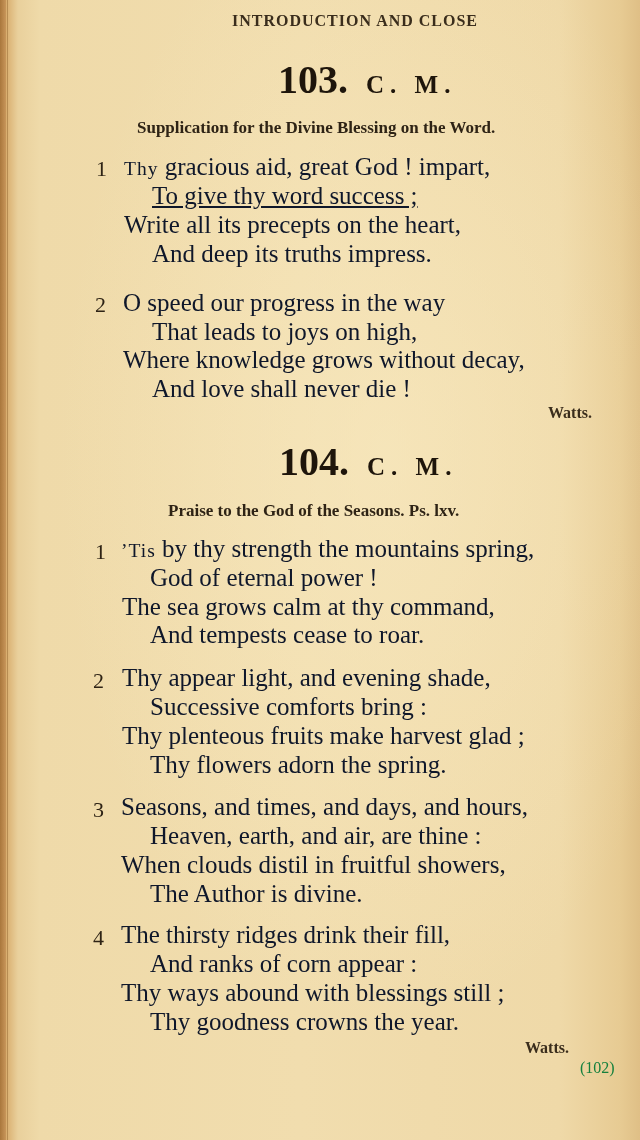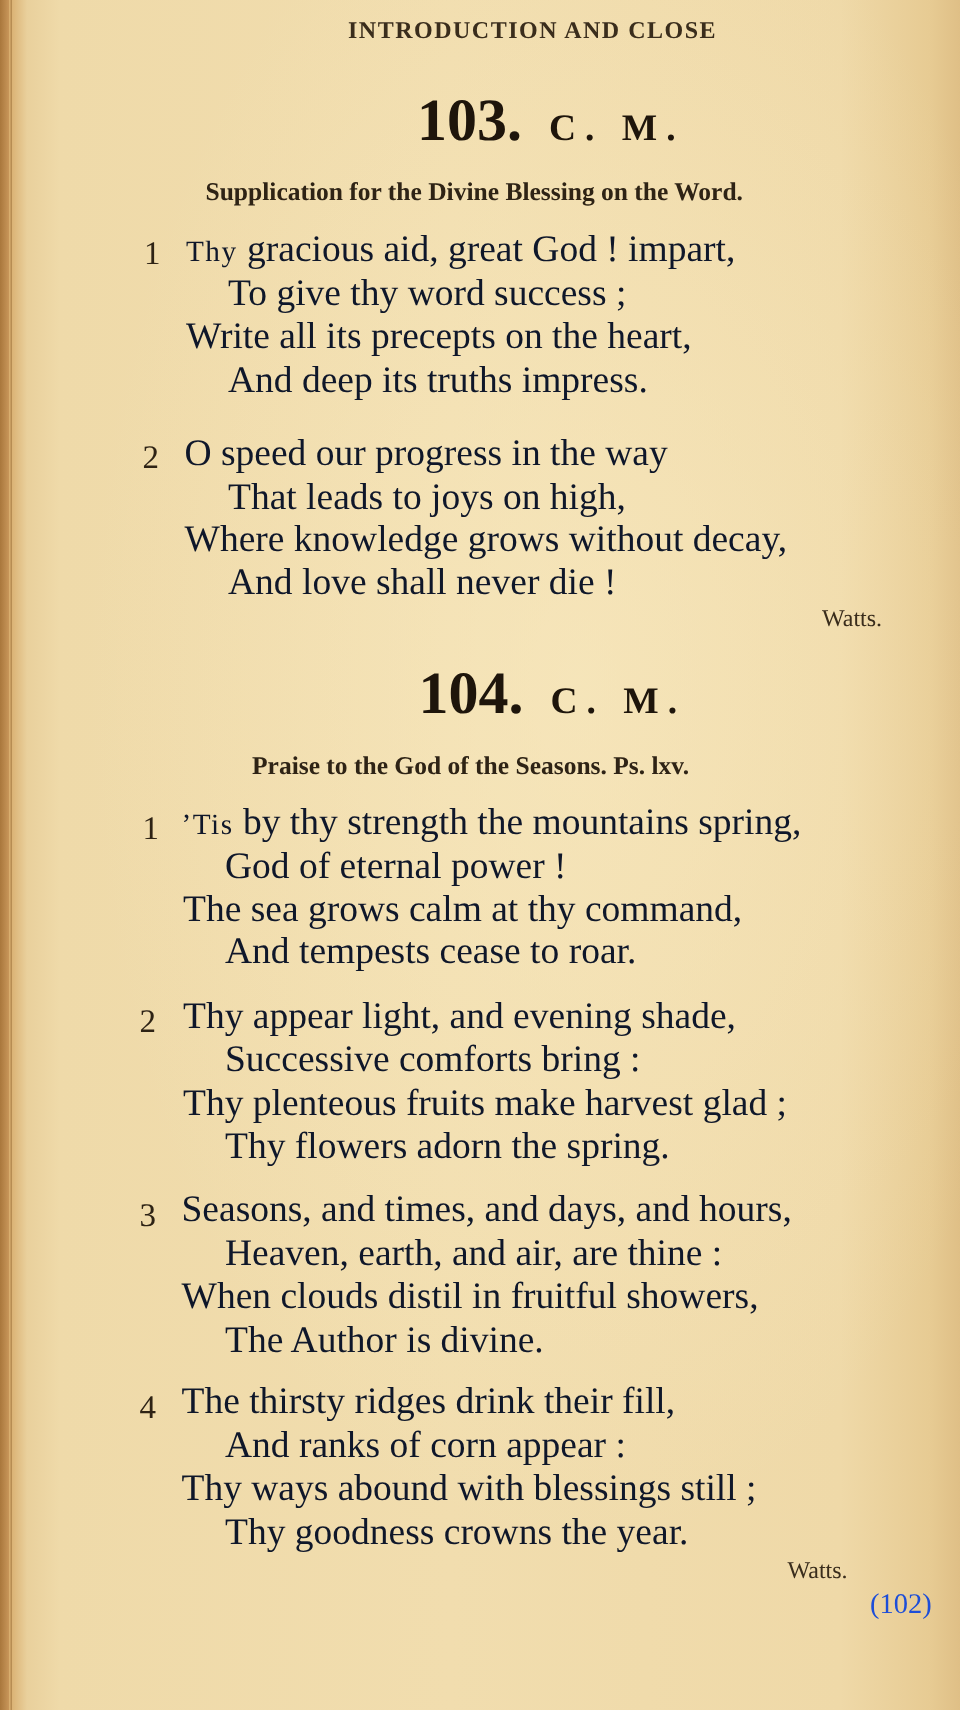--- a/index.html
+++ b/index.html
@@ -29,41 +29,41 @@
     position:absolute; font-weight:bold; white-space:nowrap; color:#1e150b;
   }
   .hymn-num .n { font-size:40px; }
   .hymn-num .m { font-size:25px; margin-left:18px; letter-spacing:6px; }
   .subtitle {
     position:absolute; font-size:17px; font-weight:bold; white-space:nowrap; color:#2e2315;
   }
   .line { position:absolute; white-space:nowrap; font-size:25px; color:#0f172a; }
   .vnum { position:absolute; font-size:22px; color:#2e2315; }
   .sc { font-size:0.78em; letter-spacing:1px; }
-  .attr { position:absolute; font-size:16px; font-weight:normal; white-space:nowrap; color:#3a2d1c;text-align:center; }
-  .page-num { position:absolute; font-size:19px; white-space:nowrap; color:#1d4ed8; }
+  .attr { position:absolute; font-size:16px; font-weight:bold; white-space:nowrap; color:#3a2d1c;text-align:center; }
+  .page-num { position:absolute; font-size:16px; white-space:nowrap; color:#15803d; }
 </style>
 </head>
 <body>
 
 <div class="page"></div>
 <div class="spine"></div>
 <div class="spine-line"></div>
 
 <div class="running-head">INTRODUCTION AND CLOSE</div>
 
 <div class="hymn-num" style="left:278px; top:56px;">
   <span class="n">103.</span><span class="m">C. M.</span>
 </div>
 <div class="subtitle" style="left:137px; top:118px;">Supplication for the Divine Blessing on the Word.</div>
 
 <div>
   <span class="vnum" style="left:96px; top:156px;">1</span>
   <span class="line" style="left:124px; top:153px;"><span class="sc">Thy</span><span> gracious aid, great God !  impart,</span></span>
-  <span class="line" style="left:152px; top:182px;">To give thy word success ;</span>
+  <span class="line" style="left:152px; top:182px;text-decoration:underline;">To give thy word success ;</span>
   <span class="line" style="left:124px; top:211px;">Write all its precepts on the heart,</span>
   <span class="line" style="left:152px; top:240px;">And deep its truths impress.</span>
 </div>
 
 <div>
   <span class="vnum" style="left:95px; top:292px;">2</span>
   <span class="line" style="left:123px; top:289px;">O speed our progress in the way</span>
   <span class="line" style="left:152px; top:318px;">That leads to  joys on high,</span>
   <span class="line" style="left:123px; top:346px;">Where knowledge grows without decay,</span>
   <span class="line" style="left:152px; top:375px;">And love shall never die !</span>

